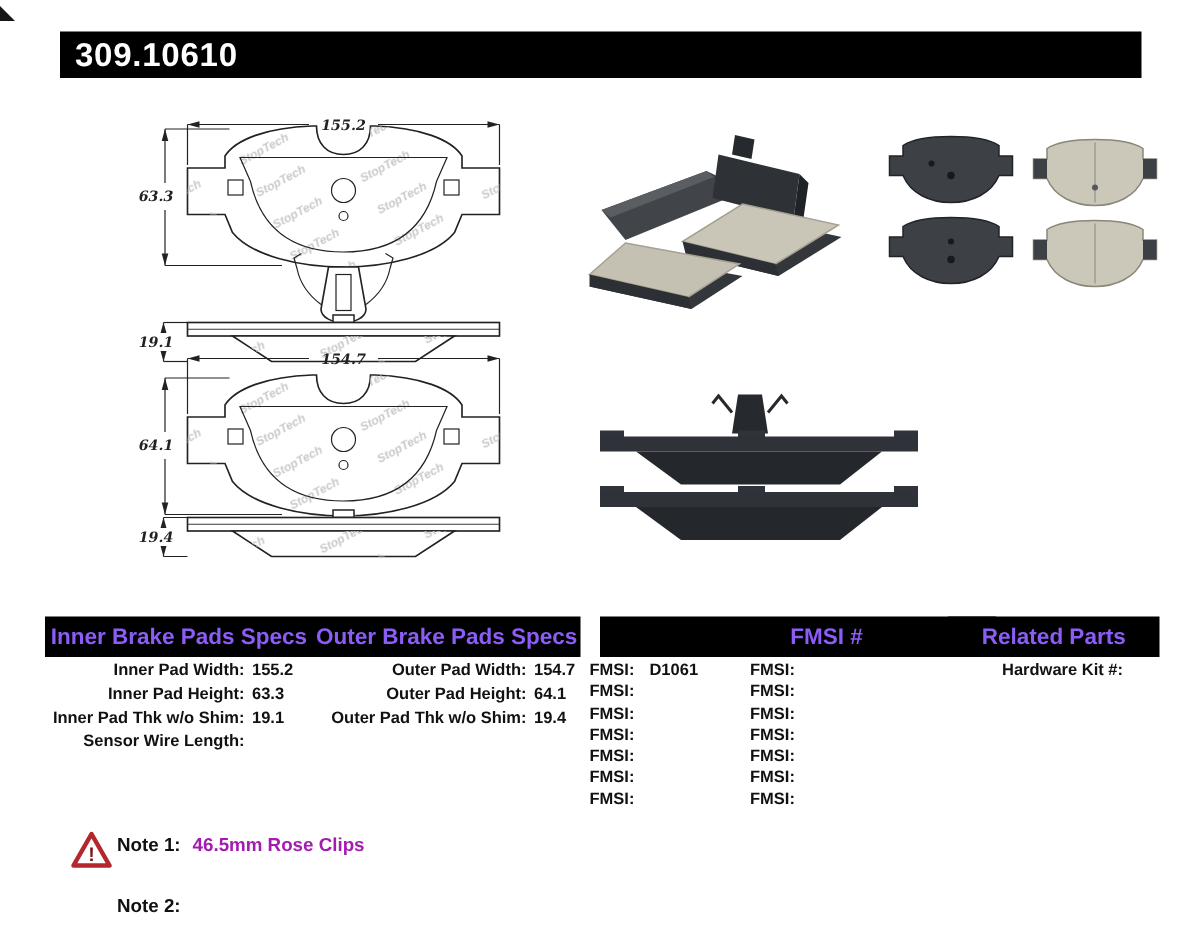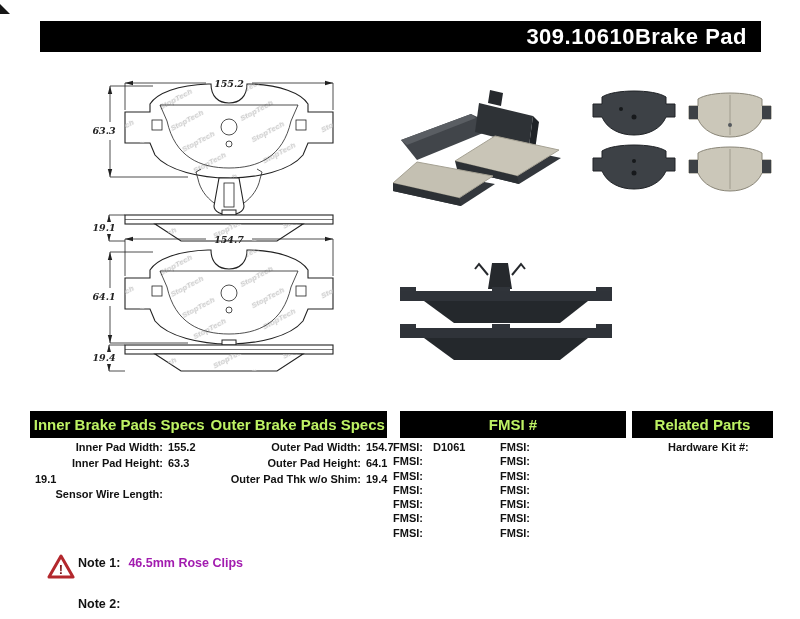--- a/index.html
+++ b/index.html
@@ -1,36 +1,36 @@
 <!DOCTYPE html>
 <html><head>
 <meta charset="utf-8">
 <style>
   html,body{margin:0;padding:0;background:#fff;}
   #page{position:relative;width:800px;height:619px;background:#ffffff;overflow:hidden;
         font-family:"Liberation Sans",sans-serif;color:#111;}
   .abs{position:absolute;}
   
   #header-bar{left:40px;top:21px;width:721px;height:31px;background:#000;color:#fff;
-    display:flex;justify-content:flex-end;align-items:center;box-sizing:border-box;
+    display:flex;justify-content:space-between;align-items:center;box-sizing:border-box;
     padding:0 14px 0 10px;font-weight:bold;font-size:22px;letter-spacing:.5px;}
   
-  .secbar{background:#000;color:#bef264;font-weight:bold;font-size:15px;height:27px;
+  .secbar{background:#000;color:#8b5cf6;font-weight:bold;font-size:15px;height:27px;
     display:flex;align-items:center;justify-content:center;}
   #specs-bar{left:30px;top:411px;width:357px;}
   #specs-bar span{flex:1;text-align:center;}
-  #fmsi-bar{left:400px;top:411px;width:226px;}
+  #fmsi-bar{left:400px;top:411px;width:226px;padding-left:38px;}
   #related-bar{left:632px;top:411px;width:141px;}
   
   .speccol{font-size:11px;font-weight:bold;}
   .specrow{display:flex;line-height:15.8px;white-space:nowrap;}
   .specrow .lbl{display:inline-block;text-align:right;}
   .specrow .val{padding-left:5px;}
   #inner-specs{left:30px;top:440px;} #inner-specs .lbl{width:133px;}
-  #outer-specs{left:214px;top:440px;} #outer-specs .lbl{width:147px;}
+  #outer-specs{left:204px;top:440px;} #outer-specs .lbl{width:147px;}
   .fmsicol{font-size:11px;font-weight:bold;}
   .fmsirow{display:flex;line-height:14.3px;white-space:nowrap;}
   .fmsirow .val{padding-left:10px;}
   #fmsi-col1{left:393px;top:440px;} #fmsi-col2{left:500px;top:440px;}
   #related-col{left:640px;top:440px;font-size:11px;font-weight:bold;line-height:14.3px;margin-left:28px;}
   
   .noterow{display:flex;font-size:12.5px;font-weight:bold;line-height:16px;white-space:nowrap;}
   .noterow .ntxt{padding-left:8px;}
   #note1{left:78px;top:555px;} #note1 .ntxt{color:#a21caf;}
   #note2{left:78px;top:596px;} #note2 .ntxt{color:#c5342c;}
@@ -46,21 +46,20 @@
 <body>
 
 <div id="page">
 
   <svg class="abs" style="left:0;top:0" width="14" height="16">
     <polygon points="0,4 10,14 0,14" fill="#161616"></polygon>
   </svg>
 
   <div id="header-bar" class="abs">
     <span>309.10610</span>
-    <span>Brake Pad</span>
   </div>
 
   <svg class="abs" style="left:60px;top:65px" width="340" height="322" viewBox="0 0 340 322">
     <defs>
       <pattern id="wm" width="66" height="24" patternUnits="userSpaceOnUse" patternTransform="rotate(-28)">
         <text x="2" y="15" font-family="Liberation Sans, sans-serif" font-size="8" font-style="italic" font-weight="bold" fill="#c9c9c9">StopTech</text>
       </pattern>
       <g id="faceG">
         <path class="outl" d="M65,47 L90,47 L90,39 C97,28 118,20 148,19 L151,19 C151,31 158,38 169,38
           C180,38 187,31 187,19 L190,19 C220,20 241,28 248,39 L248,47 L273,47 L273,78 L248,78 L243,90
@@ -240,20 +239,21 @@
   <div id="inner-specs" class="abs speccol">
     <div class="specrow">
       <span class="lbl">Inner Pad Width:</span>
       <span class="val">155.2</span>
       </div>
     <div class="specrow">
       <span class="lbl">Inner Pad Height:</span>
       <span class="val">63.3</span>
       </div>
     <div class="specrow">
+      <span class="lbl">Inner Pad Thk w/o Shim:</span>
       <span class="val">19.1</span>
       </div>
     <div class="specrow">
       <span class="lbl">Sensor Wire Length:</span>
       <span class="val"></span>
       </div>
   </div>
 
   <div id="outer-specs" class="abs speccol">
     <div class="specrow">

